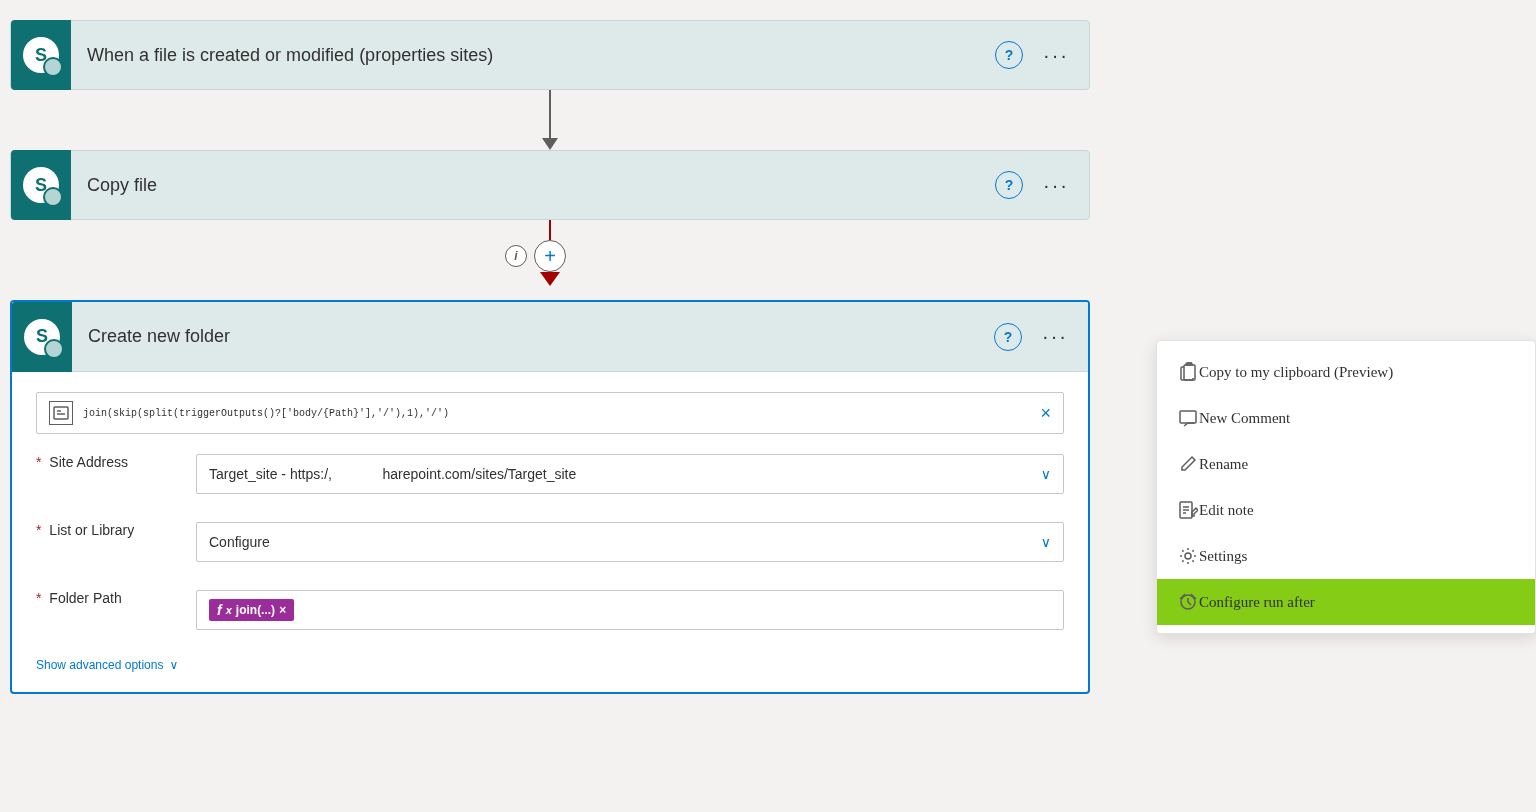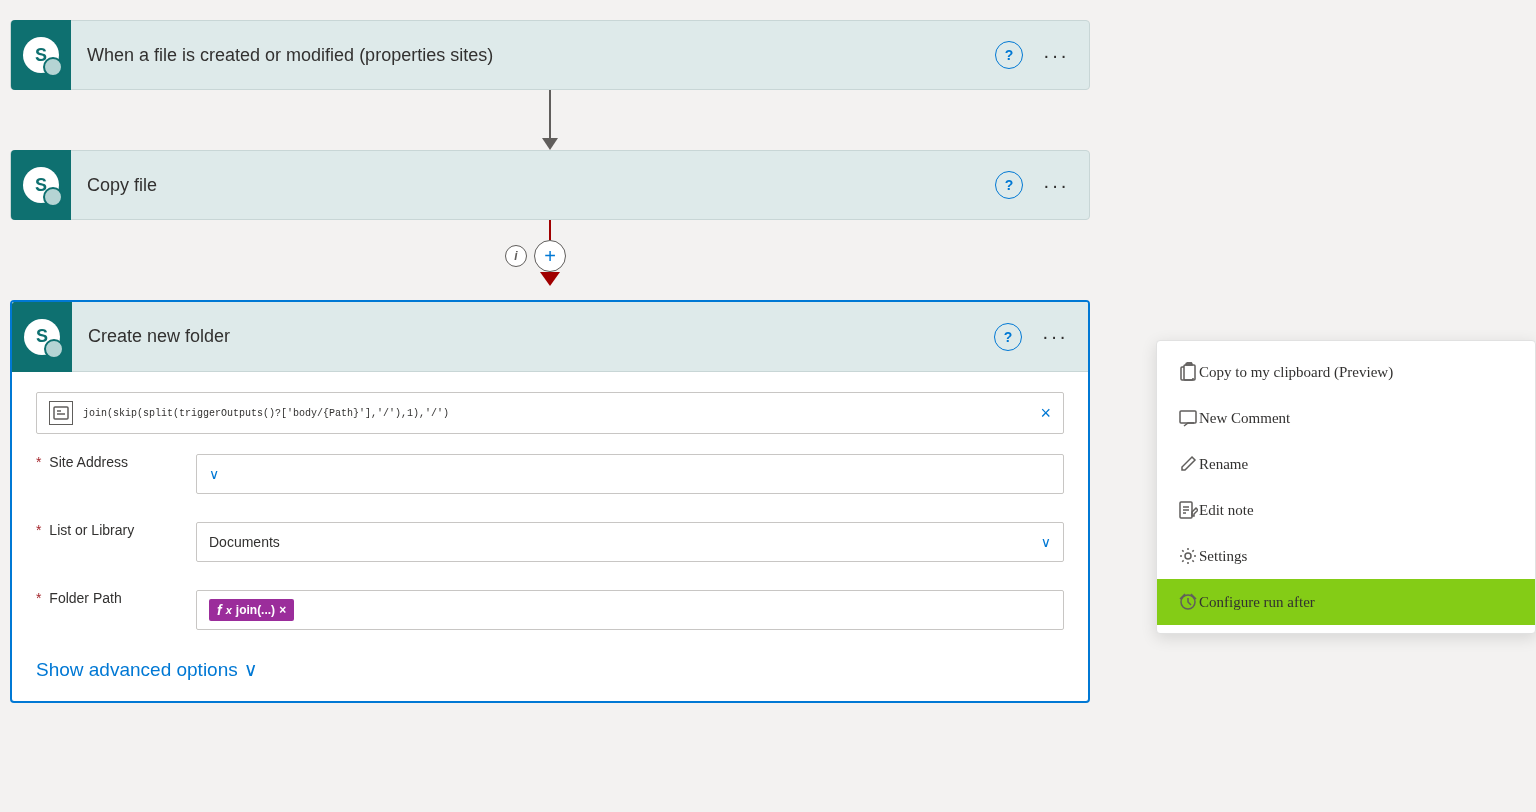--- a/index.html
+++ b/index.html
@@ -323,21 +323,21 @@
     }
 
     .fx-badge .badge-close {
       cursor: pointer;
       font-size: 12px;
       font-style: normal;
     }
 
     .show-advanced {
       color: #0078d4;
-      font-size: 19px;
+      font-size: 12px;
       display: flex;
       align-items: center;
       gap: 6px;
       cursor: pointer;
       background: none;
       border: none;
       padding: 0;
       margin-top: 8px;
     }
 
@@ -456,31 +456,36 @@
         <div class="expression-text">join(skip(split(triggerOutputs()?['body/{Path}'],'/'),1),'/')</div>
         <button class="expression-close">×</button>
       </div>
 
       <div class="form-row">
         <div class="form-label">
           <span class="required-star">*</span>
           <span>Site Address</span>
         </div>
         <div class="form-control">
+          <span>
+            <span>Target_site - https:/,</span>
+            &nbsp;&nbsp;&nbsp;&nbsp;&nbsp;&nbsp;&nbsp;&nbsp;&nbsp;&nbsp;&nbsp;
+            <span>harepoint.com/sites/Target_site</span>
+          </span>
           <span class="dropdown-arrow">∨</span>
         </div>
       </div>
 
       <div class="form-row">
         <div class="form-label">
           <span class="required-star">*</span>
           <span>List or Library</span>
         </div>
         <div class="form-control">
-          <span>Documents</span>
+          <span>Configure</span>
           <span class="dropdown-arrow">∨</span>
         </div>
       </div>
 
       <div class="form-row">
         <div class="form-label">
           <span class="required-star">*</span>
           <span>Folder Path</span>
         </div>
         <div class="folder-path-control">

